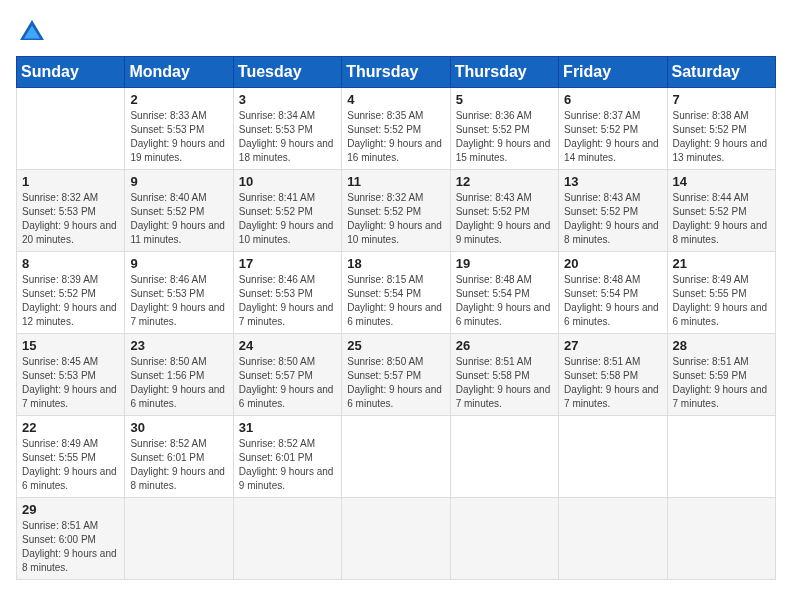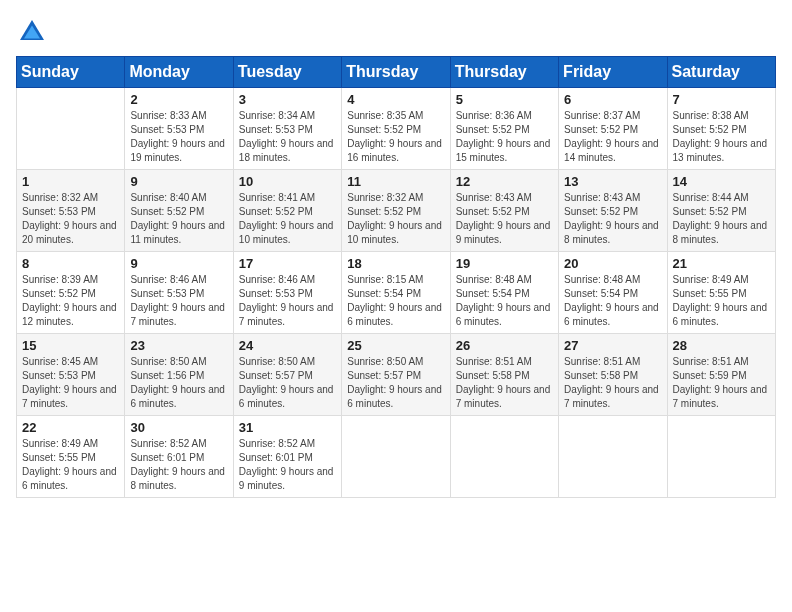--- a/index.html
+++ b/index.html
@@ -369,14 +369,30 @@
             <span>Sunrise: 8:52 AM</span><br>
             <span>Sunset: 6:01 PM</span><br>
             <span>Daylight: 9 hours and 9 minutes.</span>
           </div>
         </td>
         <td class="empty-cell"></td>
         <td class="empty-cell"></td>
         <td class="empty-cell"></td>
         <td class="empty-cell"></td>
       </tr>
+      <tr>
+        <td>
+          <span class="day-number">29</span>
+          <div class="day-info">
+            <span>Sunrise: 8:51 AM</span><br>
+            <span>Sunset: 6:00 PM</span><br>
+            <span>Daylight: 9 hours and 8 minutes.</span>
+          </div>
+        </td>
+        <td class="empty-cell"></td>
+        <td class="empty-cell"></td>
+        <td class="empty-cell"></td>
+        <td class="empty-cell"></td>
+        <td class="empty-cell"></td>
+        <td class="empty-cell"></td>
+      </tr>
     </tbody>
 </table>
 
 </body></html>

